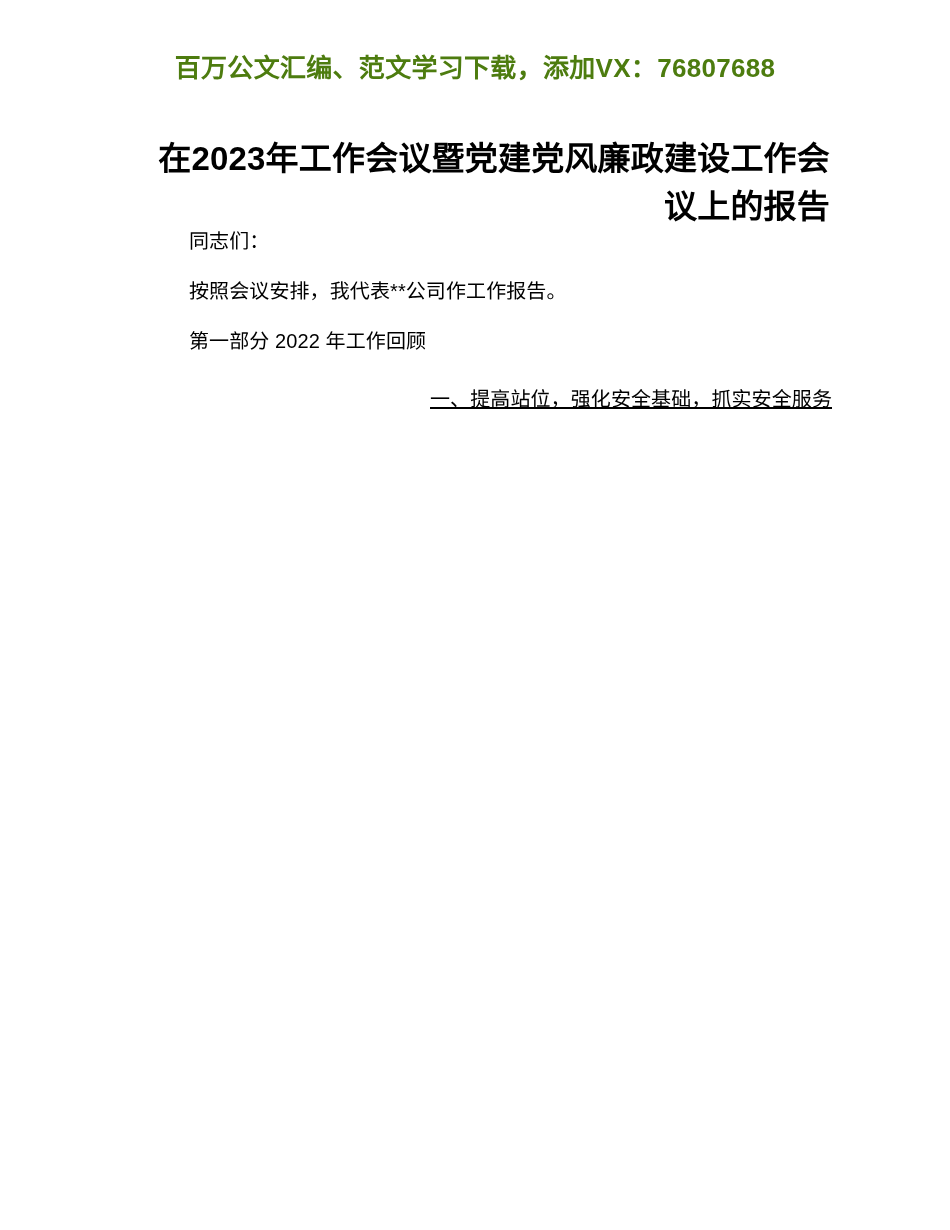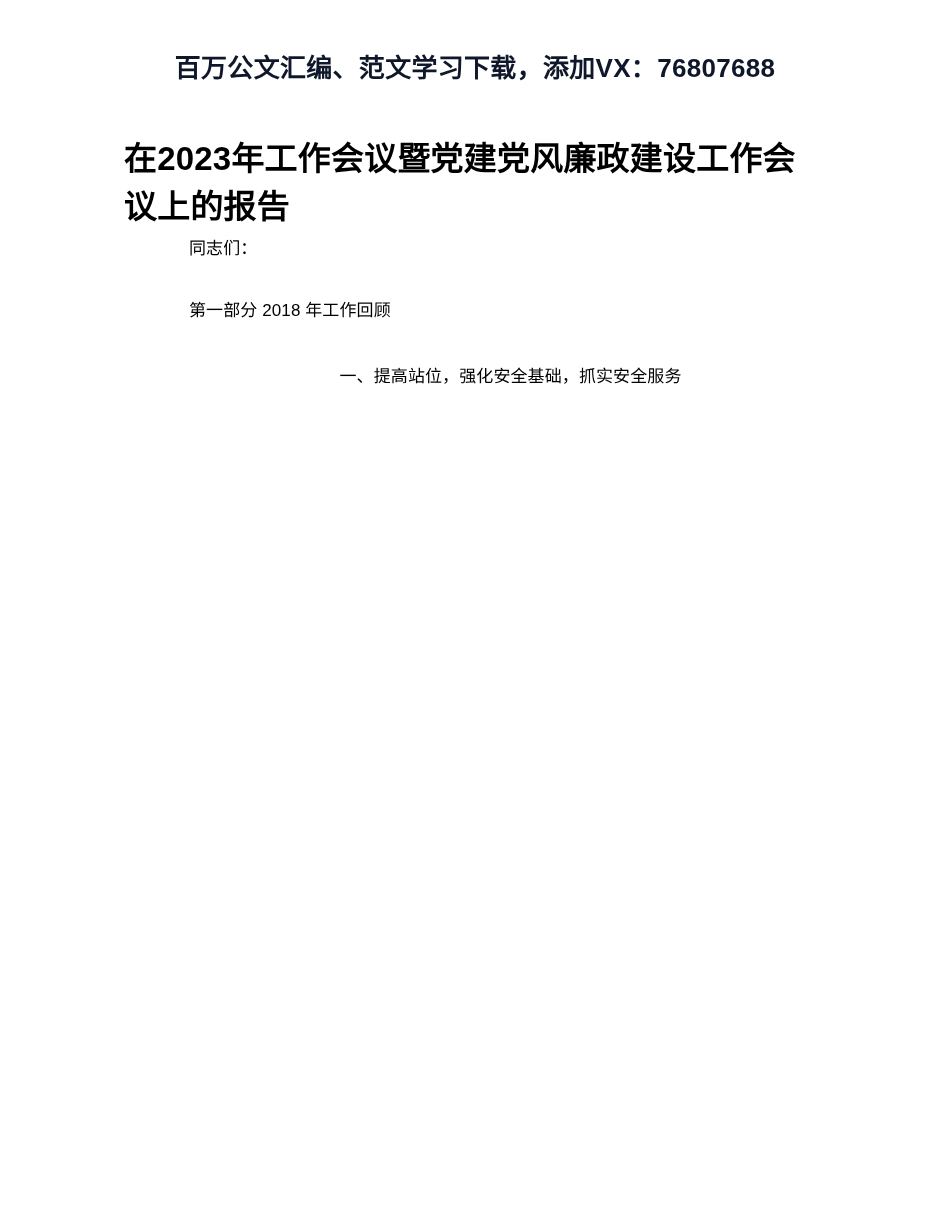--- a/index.html
+++ b/index.html
@@ -34,82 +34,84 @@
     font-size: 26px;
     font-weight: 700;
     line-height: 32px;
     letter-spacing: 0.3px;
     white-space: nowrap;
   }
 
   
   .doc-title {
     position: absolute;
-    left: 124px;
+    left: 140px;
     top: 113px;
     width: 690px;
-    text-align: left;
+    text-align: right;
     font-size: 33px;
     font-weight: 700;
     line-height: 48px;
     letter-spacing: 0.2px;
   }
 
   
   .body-block {
     position: absolute;
     left: 140px;
     top: 216px;
     width: 692px;
   }
 
   p.para {
-    margin: 12px 0 0 0;
-    font-size: 17px;
+    margin: 4px 0 0 0;
+    font-size: 20px;
     line-height: 42px;
     text-align: justify;
     text-justify: inter-ideograph;
     text-indent: 49px;
     letter-spacing: 0.1px;
     word-break: break-all;
   }
 
   p.para.salutation,
   p.para.part-heading {
     text-align: left;
   }
 
   p.para.section-heading {
-    text-align: center;
+    text-align: right;
+    text-decoration: underline;
   }
 
   
   .gap-1 { height: 4px; }
   .gap-2 { height: 4px; }
   .gap-3 { height: 6px; }
   .gap-4 { height: 6px; }
   .gap-5 { height: 6px; }
 </style>
 </head>
 <body style="background: rgb(255, 255, 255); color: rgb(0, 0, 0);">
 
 <div class="page">
 
-  <div class="promo-banner" style="color: #0f172a;">百万公文汇编、范文学习下载，添加VX：76807688</div>
+  <div class="promo-banner" style="color: #4d7c0f;">百万公文汇编、范文学习下载，添加VX：76807688</div>
 
   <h1 class="doc-title">在2023年工作会议暨党建党风廉政建设工作会议上的报告</h1>
 
   <div class="body-block">
 
     <p class="para salutation">同志们：</p>
     <div class="gap-1"></div>
 
+    <p class="para">按照会议安排，我代表**公司作工作报告。</p>
     <div class="gap-2"></div>
 
-    <p class="para part-heading">第一部分 2018 年工作回顾</p>
+    <p class="para part-heading">第一部分 2022 年工作回顾</p>
     <div class="gap-3"></div>
 
     <div class="gap-4"></div>
 
     <p class="para section-heading">一、提高站位，强化安全基础，抓实安全服务</p>
     <div class="gap-5"></div>
 
 
   </div>
 </div>

